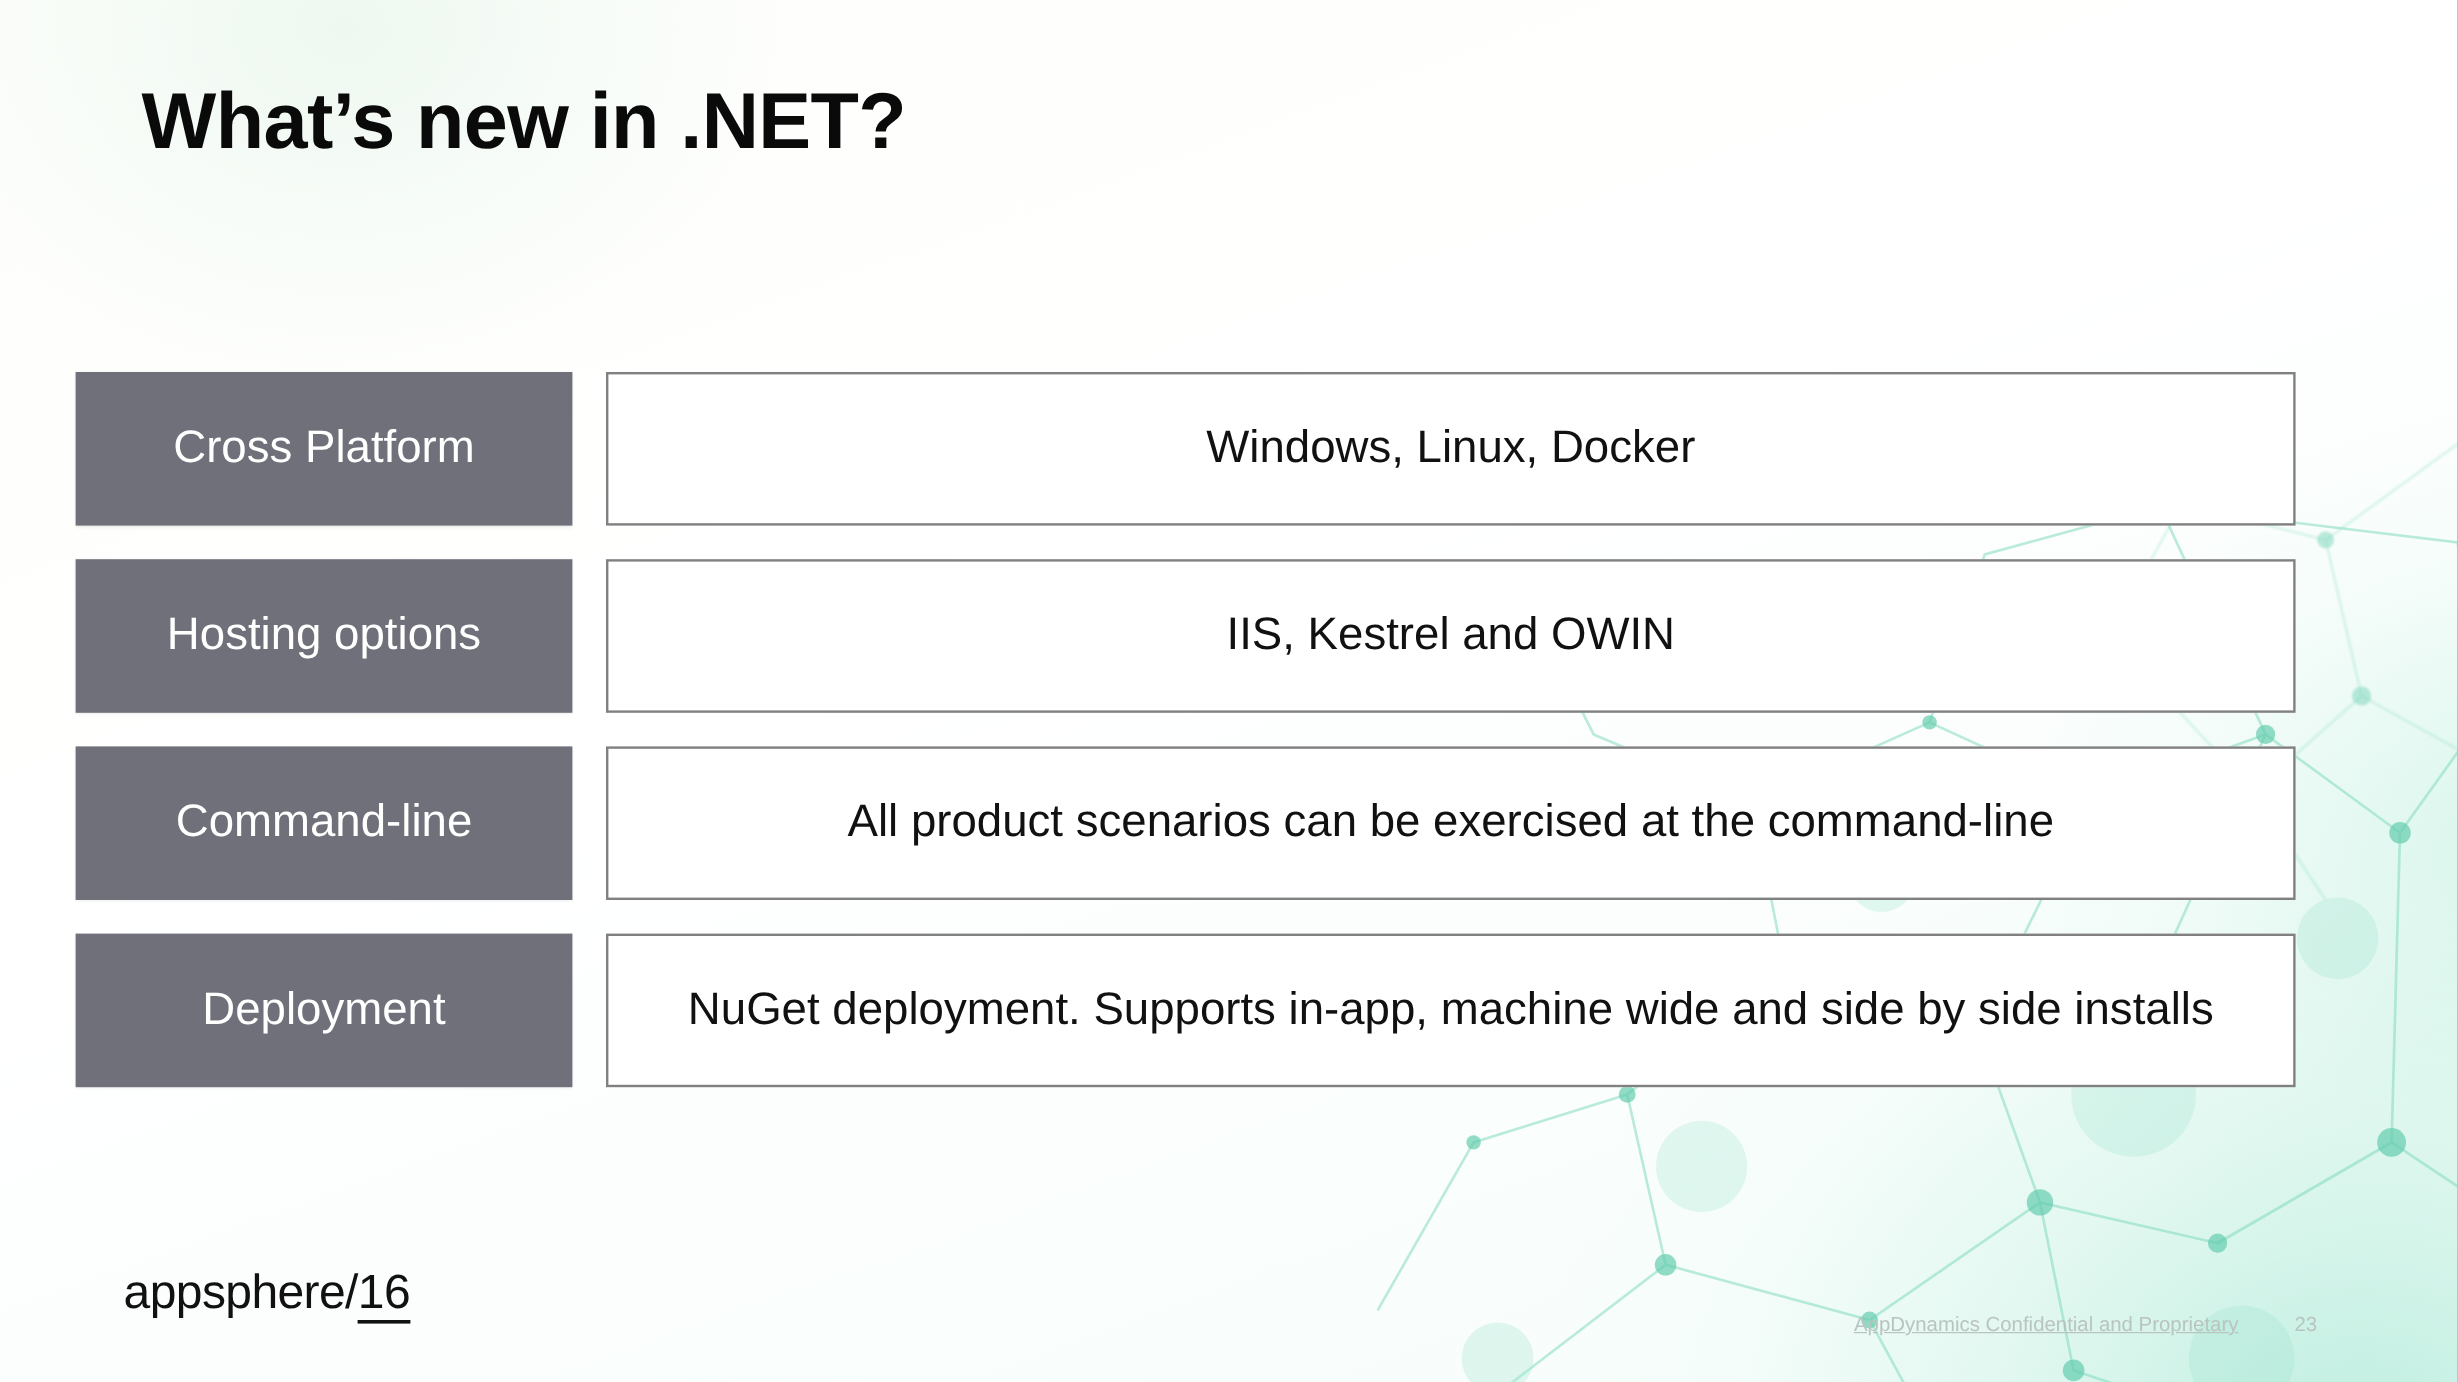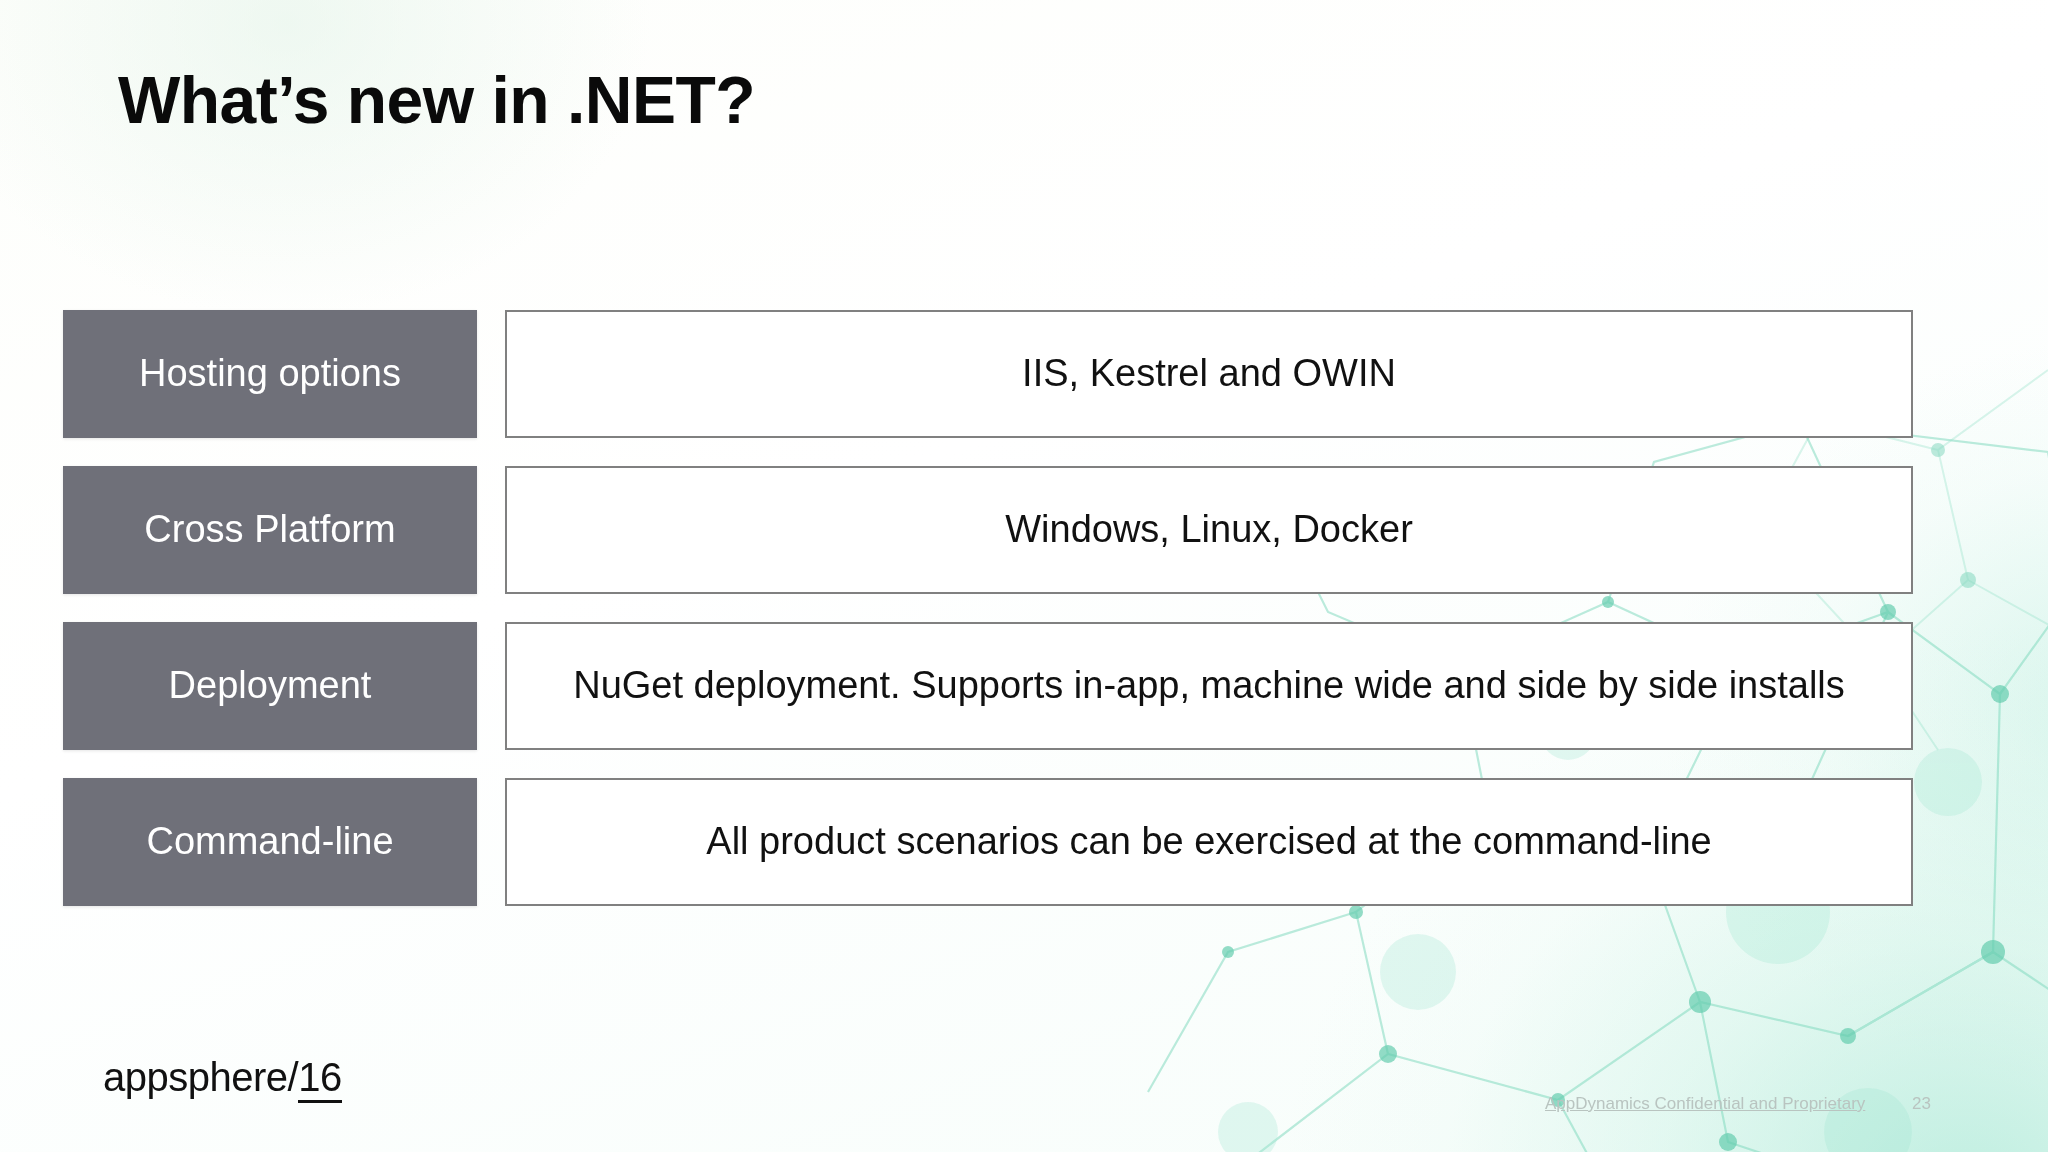--- a/index.html
+++ b/index.html
@@ -219,58 +219,58 @@
       <circle cx="120" cy="200" r="7"></circle>
     </g>
   </svg>
 
   <div class="title">What’s new in .NET?</div>
 
   <div class="rows">
 
     <div class="row">
       <div class="label-cell">
+        <span>Cross Platform</span>
+      </div>
+      <div class="gap"></div>
+      <div class="content-cell">
+        <span>Windows, Linux, Docker</span>
+      </div>
+    </div>
+
+    <div class="row">
+      <div class="label-cell">
         <span>Hosting options</span>
       </div>
       <div class="gap"></div>
       <div class="content-cell">
         <span>IIS, Kestrel and OWIN</span>
       </div>
     </div>
 
     <div class="row">
       <div class="label-cell">
-        <span>Cross Platform</span>
-      </div>
-      <div class="gap"></div>
-      <div class="content-cell">
-        <span>Windows, Linux, Docker</span>
+        <span>Command-line</span>
+      </div>
+      <div class="gap"></div>
+      <div class="content-cell">
+        <span>All product scenarios can be exercised at the command-line</span>
       </div>
     </div>
 
     <div class="row">
       <div class="label-cell">
         <span>Deployment</span>
       </div>
       <div class="gap"></div>
       <div class="content-cell">
         <span>NuGet deployment. Supports in-app, machine wide and side by side installs</span>
       </div>
     </div>
 
-    <div class="row">
-      <div class="label-cell">
-        <span>Command-line</span>
-      </div>
-      <div class="gap"></div>
-      <div class="content-cell">
-        <span>All product scenarios can be exercised at the command-line</span>
-      </div>
-    </div>
-
   </div>
 
   <div class="logo"><span class="word">appsphere</span><span class="sep">/</span><span class="year">16</span></div>
 
   <div class="footer-note">AppDynamics Confidential and Proprietary</div>
 
   <div class="page-num">23</div>
 
 </div>
 

